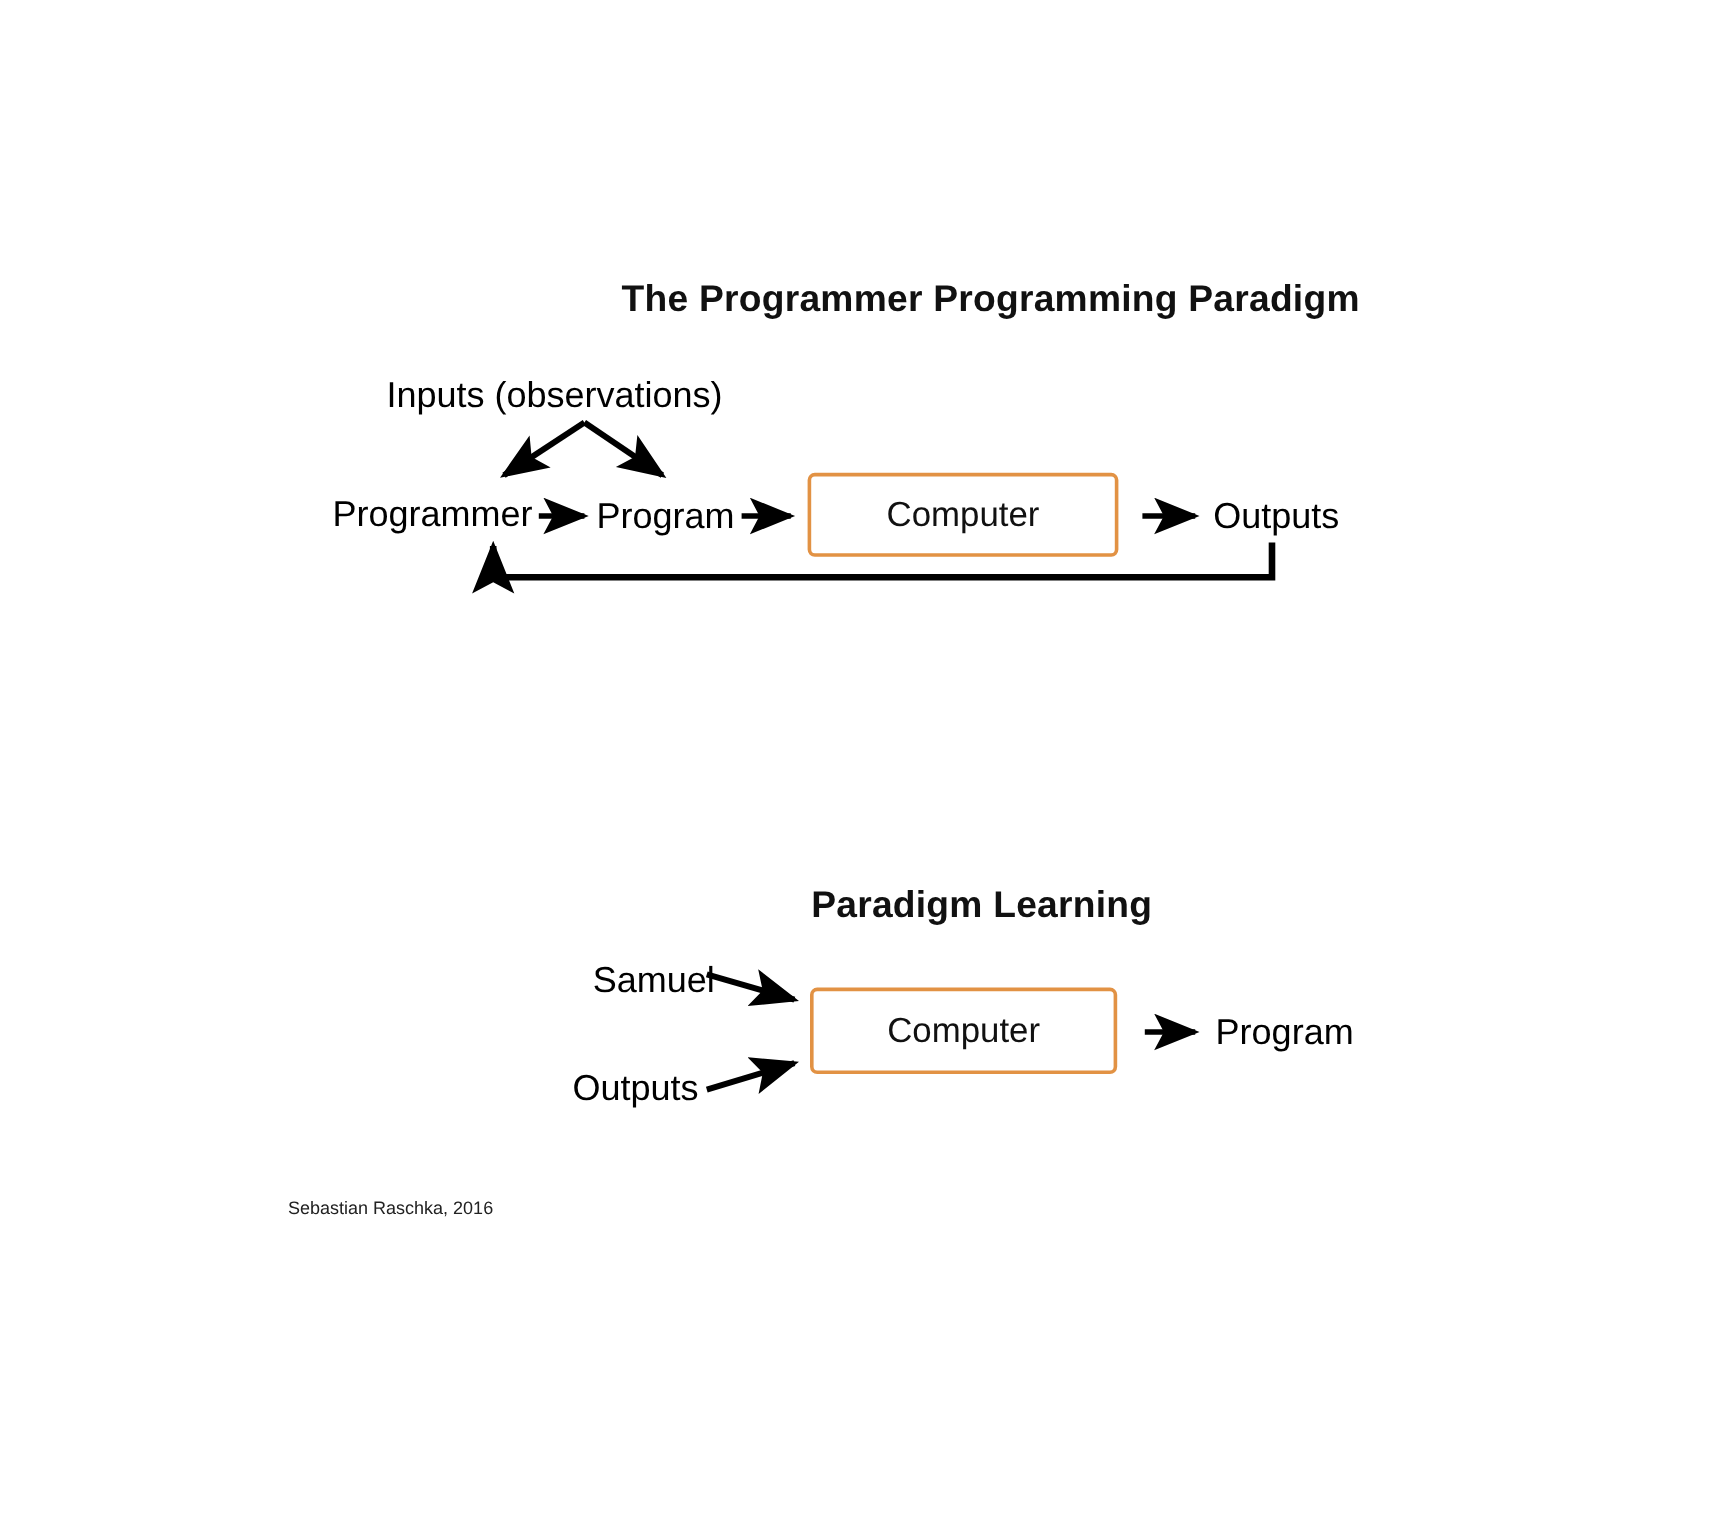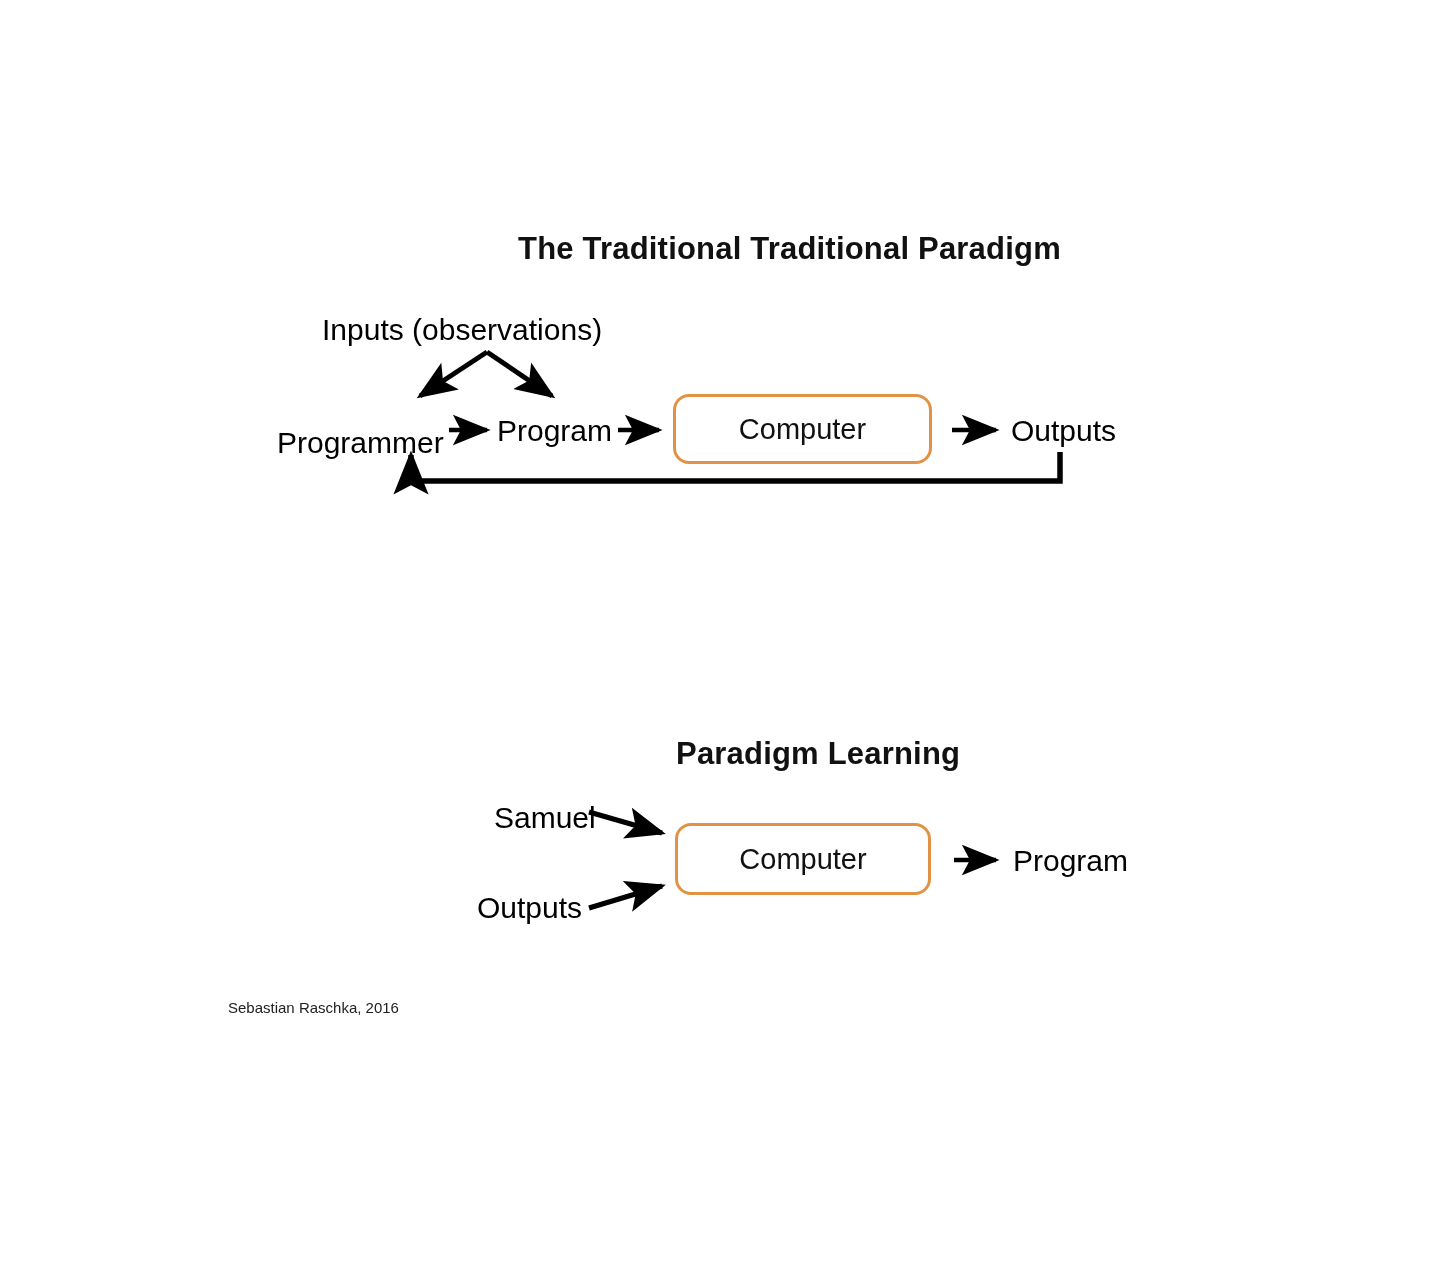--- a/index.html
+++ b/index.html
@@ -30,21 +30,21 @@
 
   .node-label {
     font-size: 30px;
     color: #000000;
     white-space: nowrap;
     font-weight: 400;
   }
 
   .box {
     border: 3px solid #e29244;
-    border-radius: 16px;
+    border-radius: 6px;
     background: #ffffff;
     box-sizing: border-box;
     display: flex;
     align-items: center;
     justify-content: center;
   }
   .box-label {
     font-size: 29px;
     color: #111111;
     white-space: nowrap;
@@ -75,25 +75,25 @@
     height: 1261px;
     pointer-events: none;
     overflow: visible;
   }
 </style>
 </head>
 <body>
 
 <div id="slide">
 
-  <div class="abs section-title" style="left:518px; top:231px;">The Traditional Traditional Paradigm</div>
+  <div class="abs section-title" style="left:518px; top:231px;">The Programmer Programming Paradigm</div>
 
   <div class="abs node-label" style="left:322px; top:313px;">Inputs (observations)</div>
 
-  <div class="abs node-label" style="left:277px; top:426px;">Programmer</div>
+  <div class="abs node-label" style="left:277px; top:412px;">Programmer</div>
 
   <div class="abs node-label" style="left:497px; top:414px;">Program</div>
 
   <div class="abs box" style="left:673px; top:394px; width:259px; height:70px;">
     <span class="box-label">Computer</span>
   </div>
 
   <div class="abs node-label" style="left:1011px; top:414px;">Outputs</div>
 
 
@@ -102,21 +102,21 @@
   <div class="abs node-label" style="left:494px; top:801px;">Samuel</div>
 
   <div class="abs node-label" style="left:477px; top:891px;">Outputs</div>
 
   <div class="abs box" style="left:675px; top:823px; width:256px; height:72px;">
     <span class="box-label">Computer</span>
   </div>
 
   <div class="abs node-label" style="left:1013px; top:844px;">Program</div>
 
-  <div class="abs credit" style="left:228px; top:999px;">Sebastian Raschka, 2016</div>
+  <div class="abs credit" style="left:240px; top:999px;">Sebastian Raschka, 2016</div>
 
   <svg class="overlay" viewBox="0 0 1440 1261" xmlns="http://www.w3.org/2000/svg">
     <defs>
       <marker id="ah" markerWidth="9" markerHeight="9" refX="7.2" refY="3.2" orient="auto" markerUnits="strokeWidth">
         <path d="M0,0 L8,3.2 L0,6.4 L1.7,3.2 z" fill="#000000"></path>
       </marker>
       <marker id="ah-thin" markerWidth="10" markerHeight="10" refX="7.6" refY="3.4" orient="auto" markerUnits="strokeWidth">
         <path d="M0,0 L8.4,3.4 L0,6.8 L1.8,3.4 z" fill="#000000"></path>
       </marker>
     </defs>

